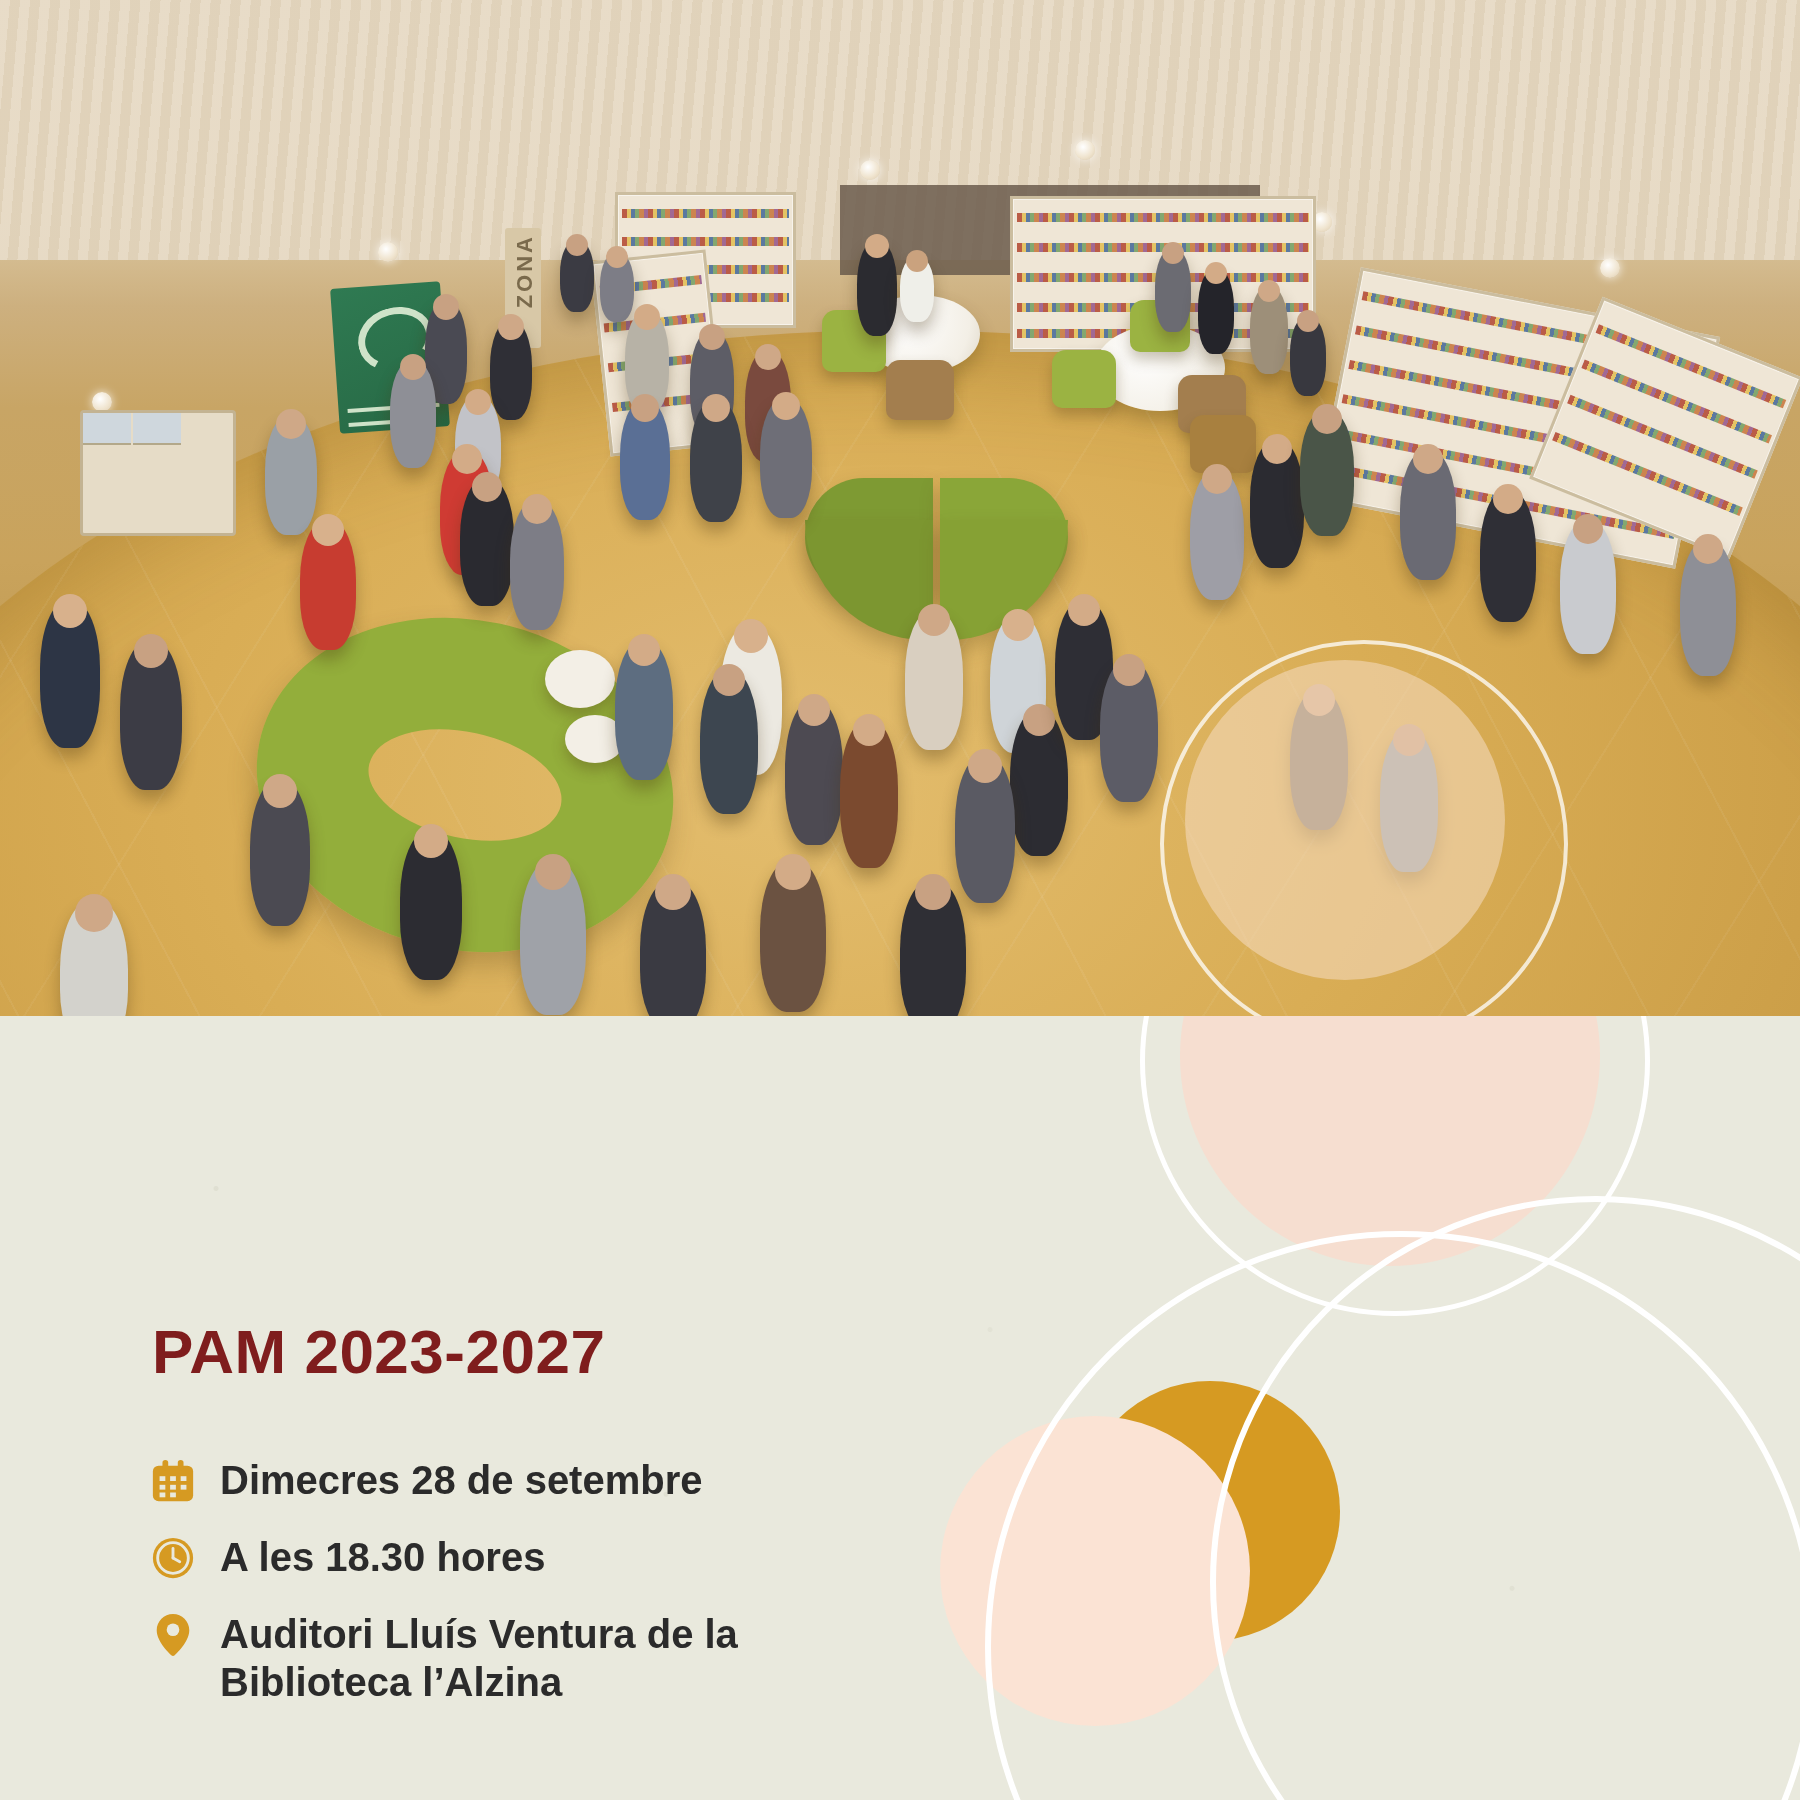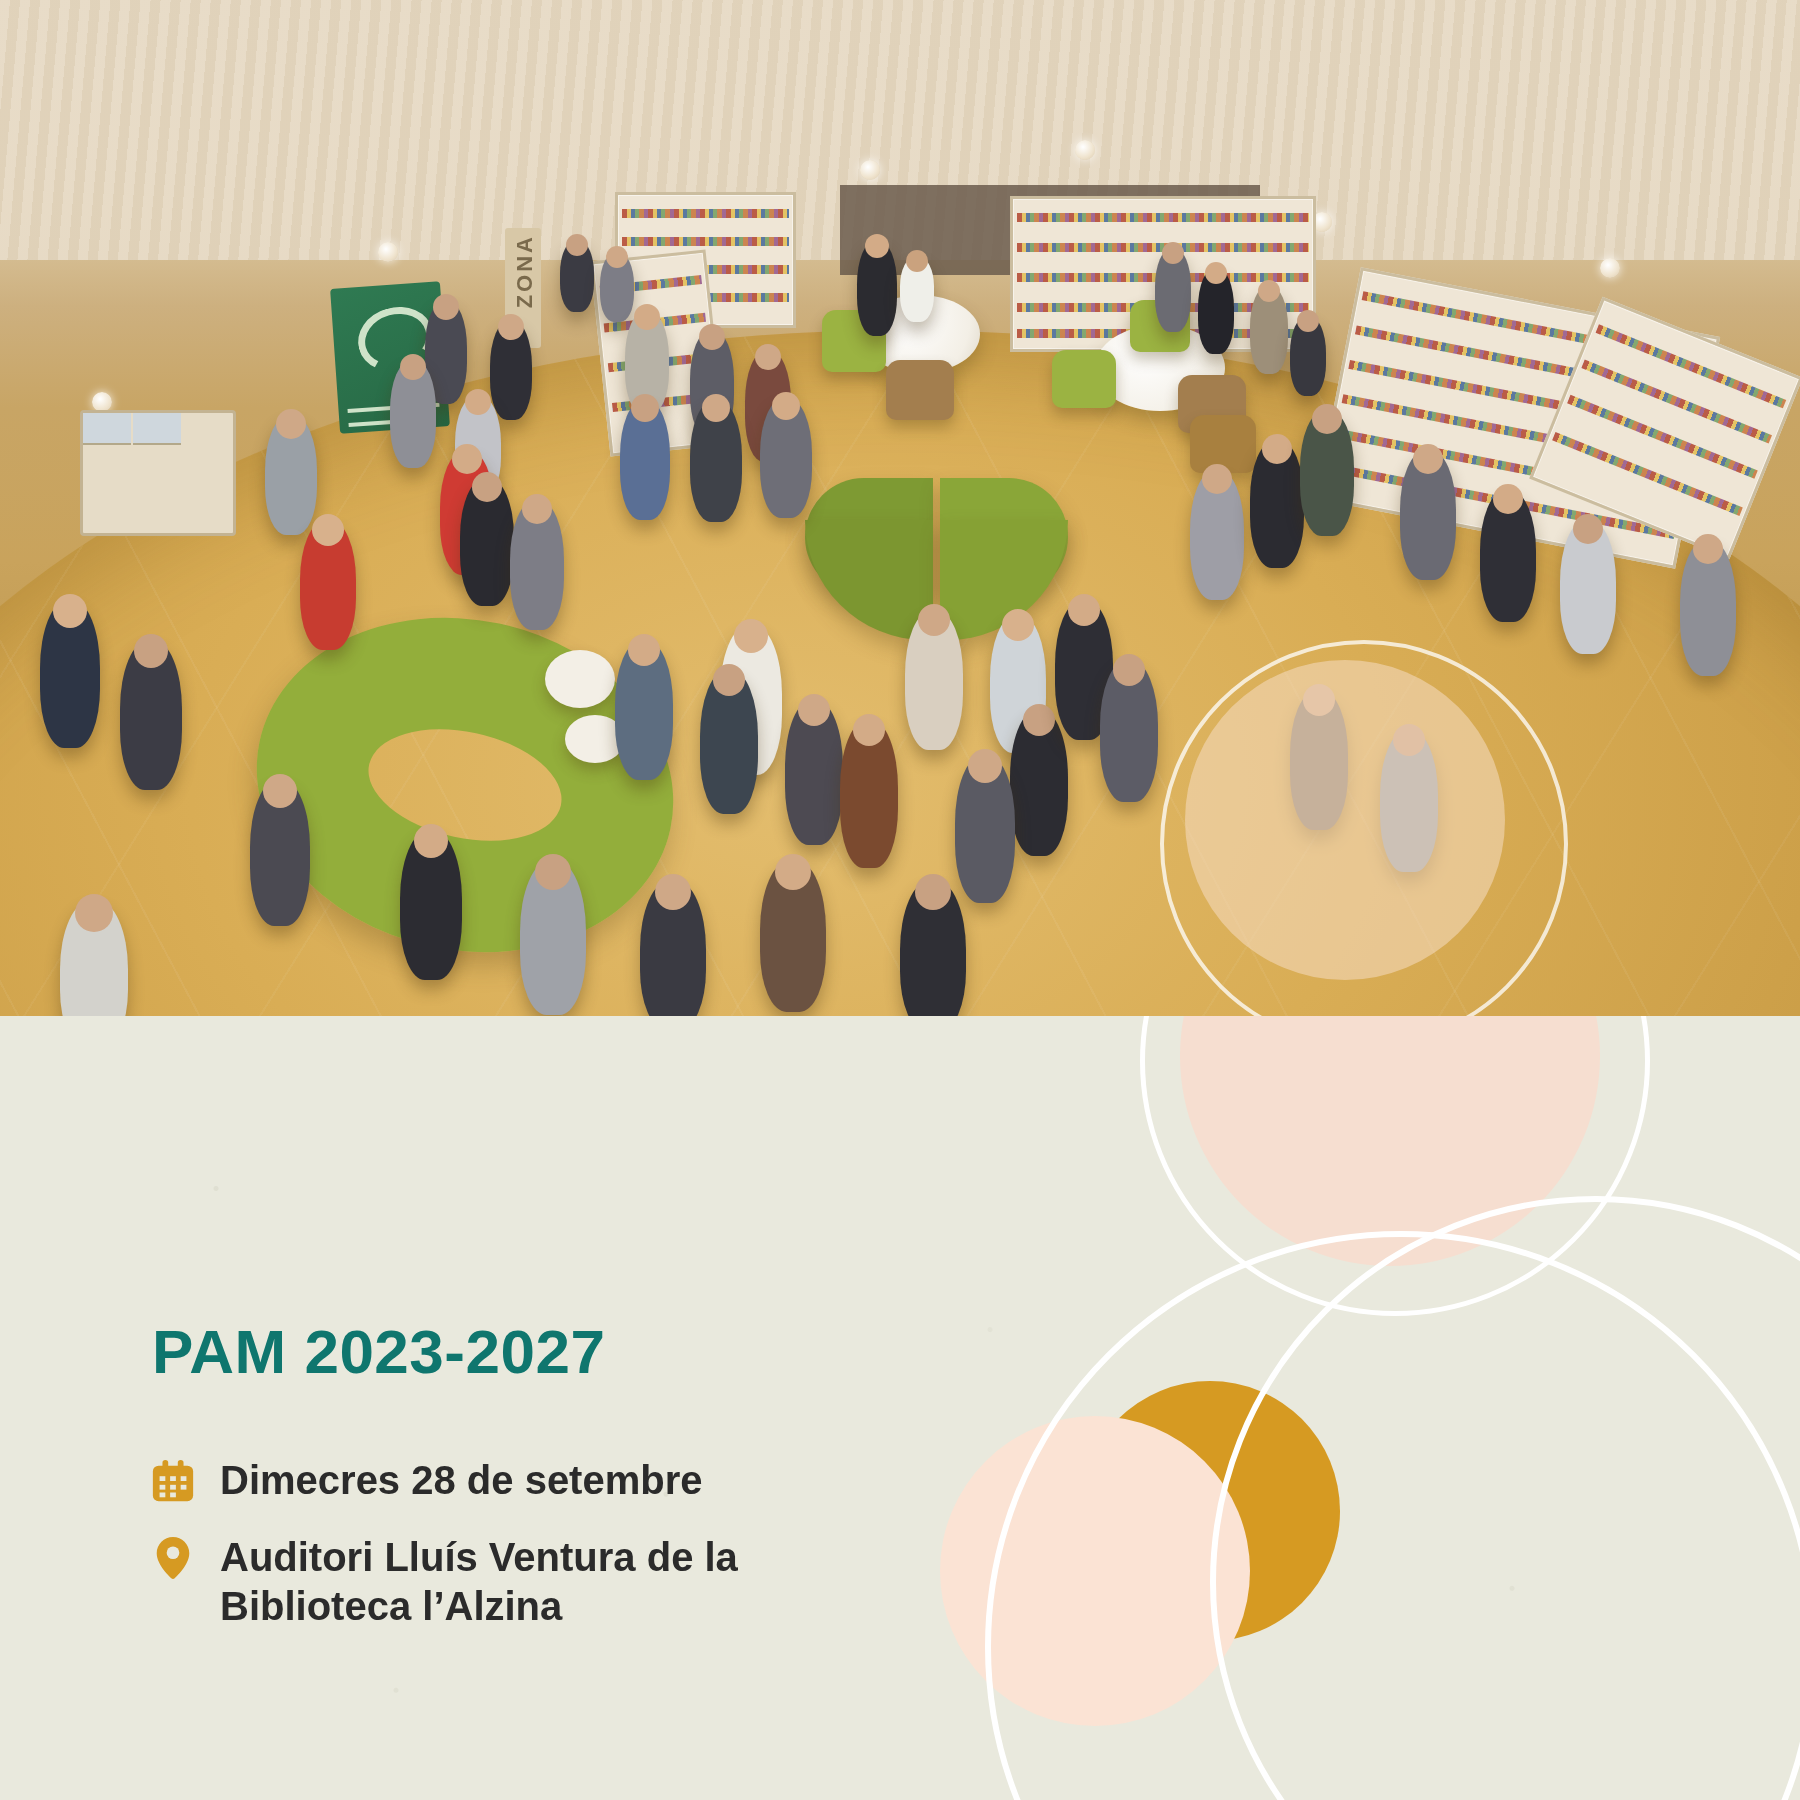--- a/index.html
+++ b/index.html
@@ -191,21 +191,21 @@
     color: #d69a22;
     letter-spacing: -1px;
     white-space: pre-line;
   }
   .subtitle {
     position: absolute;
     left: 152px;
     top: 300px;
     font-size: 62px;
     font-weight: bold;
-    color: #0f766e;
+    color: #7f1d1d;
     letter-spacing: .5px;
   }
 
   .info-list {
     position: absolute;
     left: 150px;
     top: 440px;
     width: 1000px;
   }
   .info-row {
@@ -522,20 +522,31 @@
                 <rect x="21" y="28" width="6" height="5"></rect>
               <rect x="32" y="28" width="6" height="5"></rect>
               <rect x="10" y="36" width="6" height="5"></rect>
                 <rect x="21" y="36" width="6" height="5"></rect>
             </g>
           </svg>
         </div>
         <div class="info-text">Dimecres 28 de setembre</div>
       </div>
 
+      <div class="info-row">
+        <div class="info-icon">
+          <svg viewBox="0 0 48 48" width="46" height="46" aria-hidden="true">
+            <circle cx="24" cy="24" r="21" fill="#d69a22"></circle>
+            <circle cx="24" cy="24" r="16" fill="none" stroke="#e9e9dd" stroke-width="3"></circle>
+            <line x1="24" y1="24" x2="24" y2="14" stroke="#e9e9dd" stroke-width="3" stroke-linecap="round"></line>
+            <line x1="24" y1="24" x2="31" y2="28" stroke="#e9e9dd" stroke-width="3" stroke-linecap="round"></line>
+          </svg>
+        </div>
+        <div class="info-text">A les 18.30 hores</div>
+      </div>
 
       <div class="info-row">
         <div class="info-icon">
           <svg viewBox="0 0 48 48" width="46" height="46" aria-hidden="true">
             <path d="M24 2C14.6 2 7 9.6 7 19c0 12.3 14.6 25.5 15.2 26.1a2.6 2.6 0 0 0 3.6 0C26.4 44.5 41 31.3 41 19 41 9.6 33.4 2 24 2z" fill="#d69a22"></path>
             <circle cx="24" cy="18.5" r="6.6" fill="#e9e9dd"></circle>
           </svg>
         </div>
         <div>
           <div class="info-text">Auditori Lluís Ventura de la

